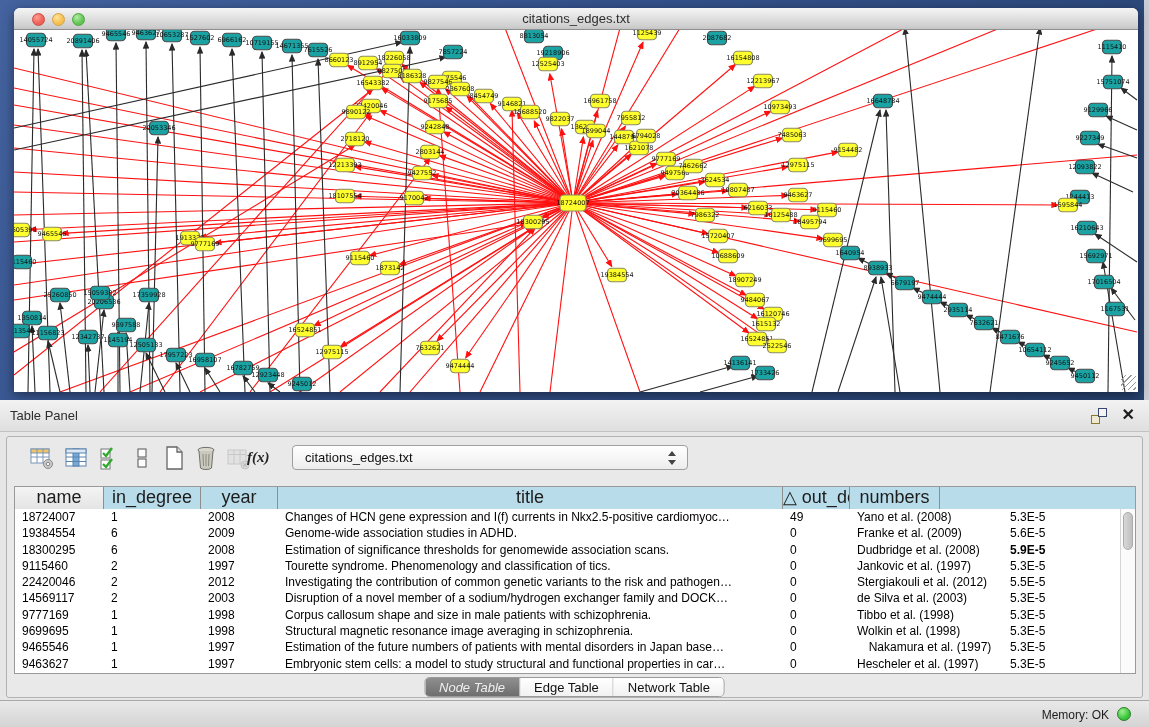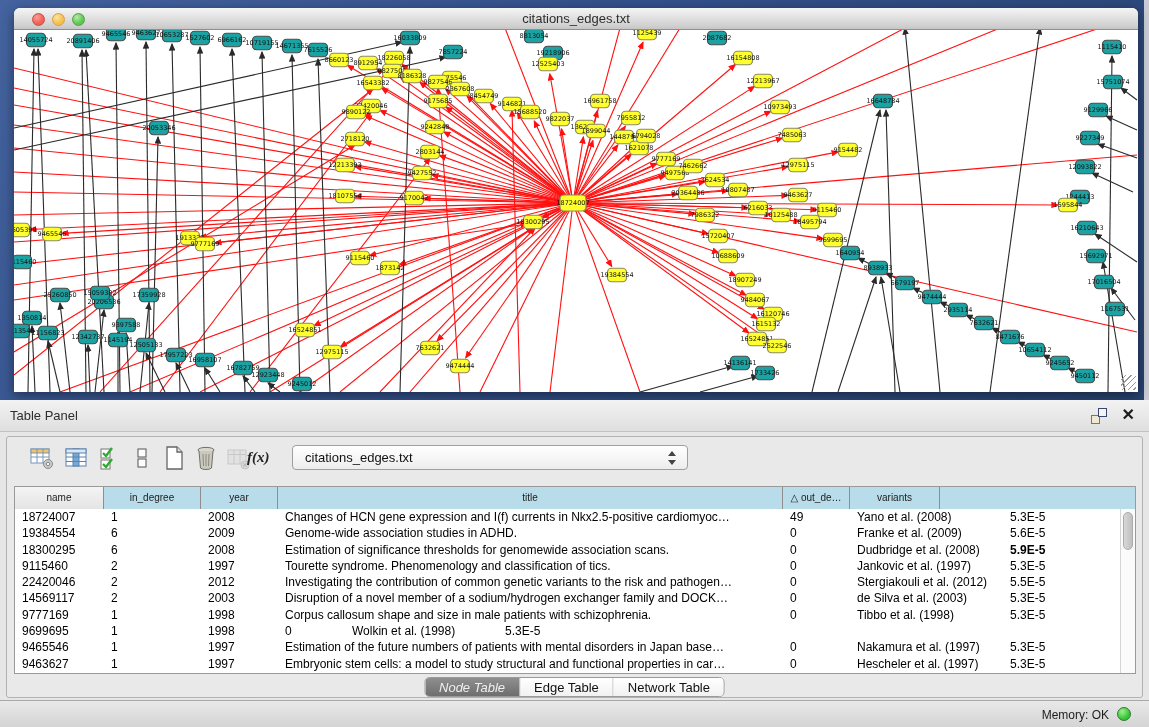--- a/index.html
+++ b/index.html
@@ -58,21 +58,21 @@
     border-left:4.5px solid transparent; border-right:4.5px solid transparent;
     border-bottom:5px solid #444; }
   .combo-arrows .dn { position:absolute; bottom:1px; left:0; width:0; height:0;
     border-left:4.5px solid transparent; border-right:4.5px solid transparent;
     border-top:5px solid #444; }
 
   .grid-wrap { position:absolute; left:7px; top:49px; width:1122px; height:188px;
     background:#fff; border:1px solid #9a9a9a; }
   .grid-head { display:flex; height:22px; border-bottom:1px solid #7f7f7f;
     background:#b8dcea; }
-  .gh-cell { height:22px; border-right:1px solid #8f8f8f; font-size:10px;
+  .gh-cell { height:22px; border-right:1px solid #8f8f8f; font-size:18px;
     color:#1c1c1c; text-align:center; line-height:21px; overflow:hidden;
     white-space:nowrap; background:#b8dcea; cursor:pointer; flex:0 0 auto; }
   .gh-cell.first { background:linear-gradient(#f4f4f4,#e4e4e4); }
   .gh-cell.fill { border-right:none; flex:1 1 auto; }
   .grid-body { position:relative; }
   .g-row { display:flex; height:16.3px; font-size:12px; color:#000; }
   .g-cell { flex:0 0 auto; padding-left:7px; overflow:hidden; white-space:nowrap;
     line-height:16px; }
   .vscroll { position:absolute; right:0; top:22px; bottom:0; width:15px;
     background:#fbfbfb; border-left:1px solid #d5d5d5; }
@@ -885,21 +885,21 @@
       </div>
     </div>
 
     <div class="grid-wrap">
       <div class="grid-head" id="grid-head">
           <div class="gh-cell first" style="width: 89px;">name</div>
           <div class="gh-cell" style="width: 97px;">in_degree</div>
           <div class="gh-cell" style="width: 77px;">year</div>
           <div class="gh-cell" style="width: 505px;">title</div>
           <div class="gh-cell" style="width: 67px;">△ out_de…</div>
-          <div class="gh-cell" style="width: 90px;">variants</div>
+          <div class="gh-cell" style="width: 90px;">numbers</div>
           <div class="gh-cell fill"></div>
         </div>
       <div class="grid-body" id="grid-body">
           <div class="g-row">
             <div class="g-cell" style="width: 89px;">18724007</div>
             <div class="g-cell" style="width: 97px;">1</div>
             <div class="g-cell" style="width: 77px;">2008</div>
             <div class="g-cell" style="width: 505px;">Changes of HCN gene expression and I(f) currents in Nkx2.5-positive cardiomyoc…</div>
             <div class="g-cell" style="width: 67px;">49</div>
             <div class="g-cell" style="width: 153px;">Yano et al. (2008)</div>
@@ -956,31 +956,32 @@
             <div class="g-cell" style="width: 77px;">1998</div>
             <div class="g-cell" style="width: 505px;">Corpus callosum shape and size in male patients with schizophrenia.</div>
             <div class="g-cell" style="width: 67px;">0</div>
             <div class="g-cell" style="width: 153px;">Tibbo et al. (1998)</div>
             <div class="g-cell" style="width: 90px;">5.3E-5</div>
           </div>
           <div class="g-row">
             <div class="g-cell" style="width: 89px;">9699695</div>
             <div class="g-cell" style="width: 97px;">1</div>
             <div class="g-cell" style="width: 77px;">1998</div>
+            <div class="g-cell" style="width: 505px;">Structural magnetic resonance image averaging in schizophrenia.</div>
             <div class="g-cell" style="width: 67px;">0</div>
             <div class="g-cell" style="width: 153px;">Wolkin et al. (1998)</div>
             <div class="g-cell" style="width: 90px;">5.3E-5</div>
           </div>
           <div class="g-row">
             <div class="g-cell" style="width: 89px;">9465546</div>
             <div class="g-cell" style="width: 97px;">1</div>
             <div class="g-cell" style="width: 77px;">1997</div>
             <div class="g-cell" style="width: 505px;">Estimation of the future numbers of patients with mental disorders in Japan base…</div>
             <div class="g-cell" style="width: 67px;">0</div>
-            <div class="g-cell" style="width: 153px;">Nakamura et al. (1997)</div>
+            <div class="g-cell" style="width: 153px; text-align: center;">Nakamura et al. (1997)</div>
             <div class="g-cell" style="width: 90px;">5.3E-5</div>
           </div>
           <div class="g-row">
             <div class="g-cell" style="width: 89px;">9463627</div>
             <div class="g-cell" style="width: 97px;">1</div>
             <div class="g-cell" style="width: 77px;">1997</div>
             <div class="g-cell" style="width: 505px;">Embryonic stem cells: a model to study structural and functional properties in car…</div>
             <div class="g-cell" style="width: 67px;">0</div>
             <div class="g-cell" style="width: 153px;">Hescheler et al. (1997)</div>
             <div class="g-cell" style="width: 90px;">5.3E-5</div>

